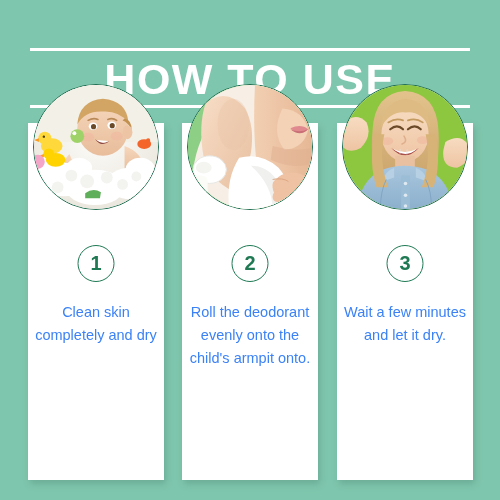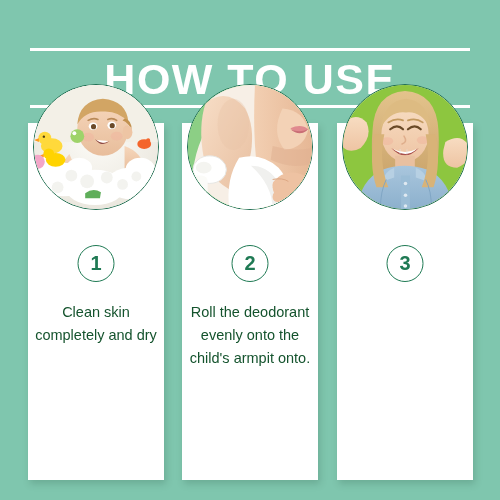--- a/index.html
+++ b/index.html
@@ -99,21 +99,21 @@
     line-height: 34px;
     text-align: center;
   }
 
   .caption {
     position: absolute;
     left: 6px;
     right: 6px;
     top: 178px;
     text-align: center;
-    color: #14532d;
+    color: #3b82f6;
     font-size: 14.5px;
     line-height: 23px;
   }
 </style>
 </head>
 <body>
 
 <div id="header">
   <div id="rule-top"></div>
   <div id="page-title">HOW TO USE</div>
@@ -323,15 +323,16 @@
         <circle cx="63.5" cy="123" r="1.8" fill="#dfe9f1"></circle>
 
         <path d="M32 50 q-6 30 2 54 l12 0 q-10 -26 -4 -54 z" fill="#d8b378"></path>
         <path d="M94 50 q6 30 -2 54 l-12 0 q10 -26 4 -54 z" fill="#d8b378"></path>
 
         <path d="M44 96 q-6 12 -6 30" stroke="#7fa5c4" stroke-width="1" fill="none"></path>
         <path d="M84 96 q6 12 6 30" stroke="#7fa5c4" stroke-width="1" fill="none"></path>
       </svg>
     </div>
     <div class="badge">3</div>
+    <div class="caption">Wait a few minutes and let it dry.</div>
   </div>
 
 </div>
 
 </body></html>

